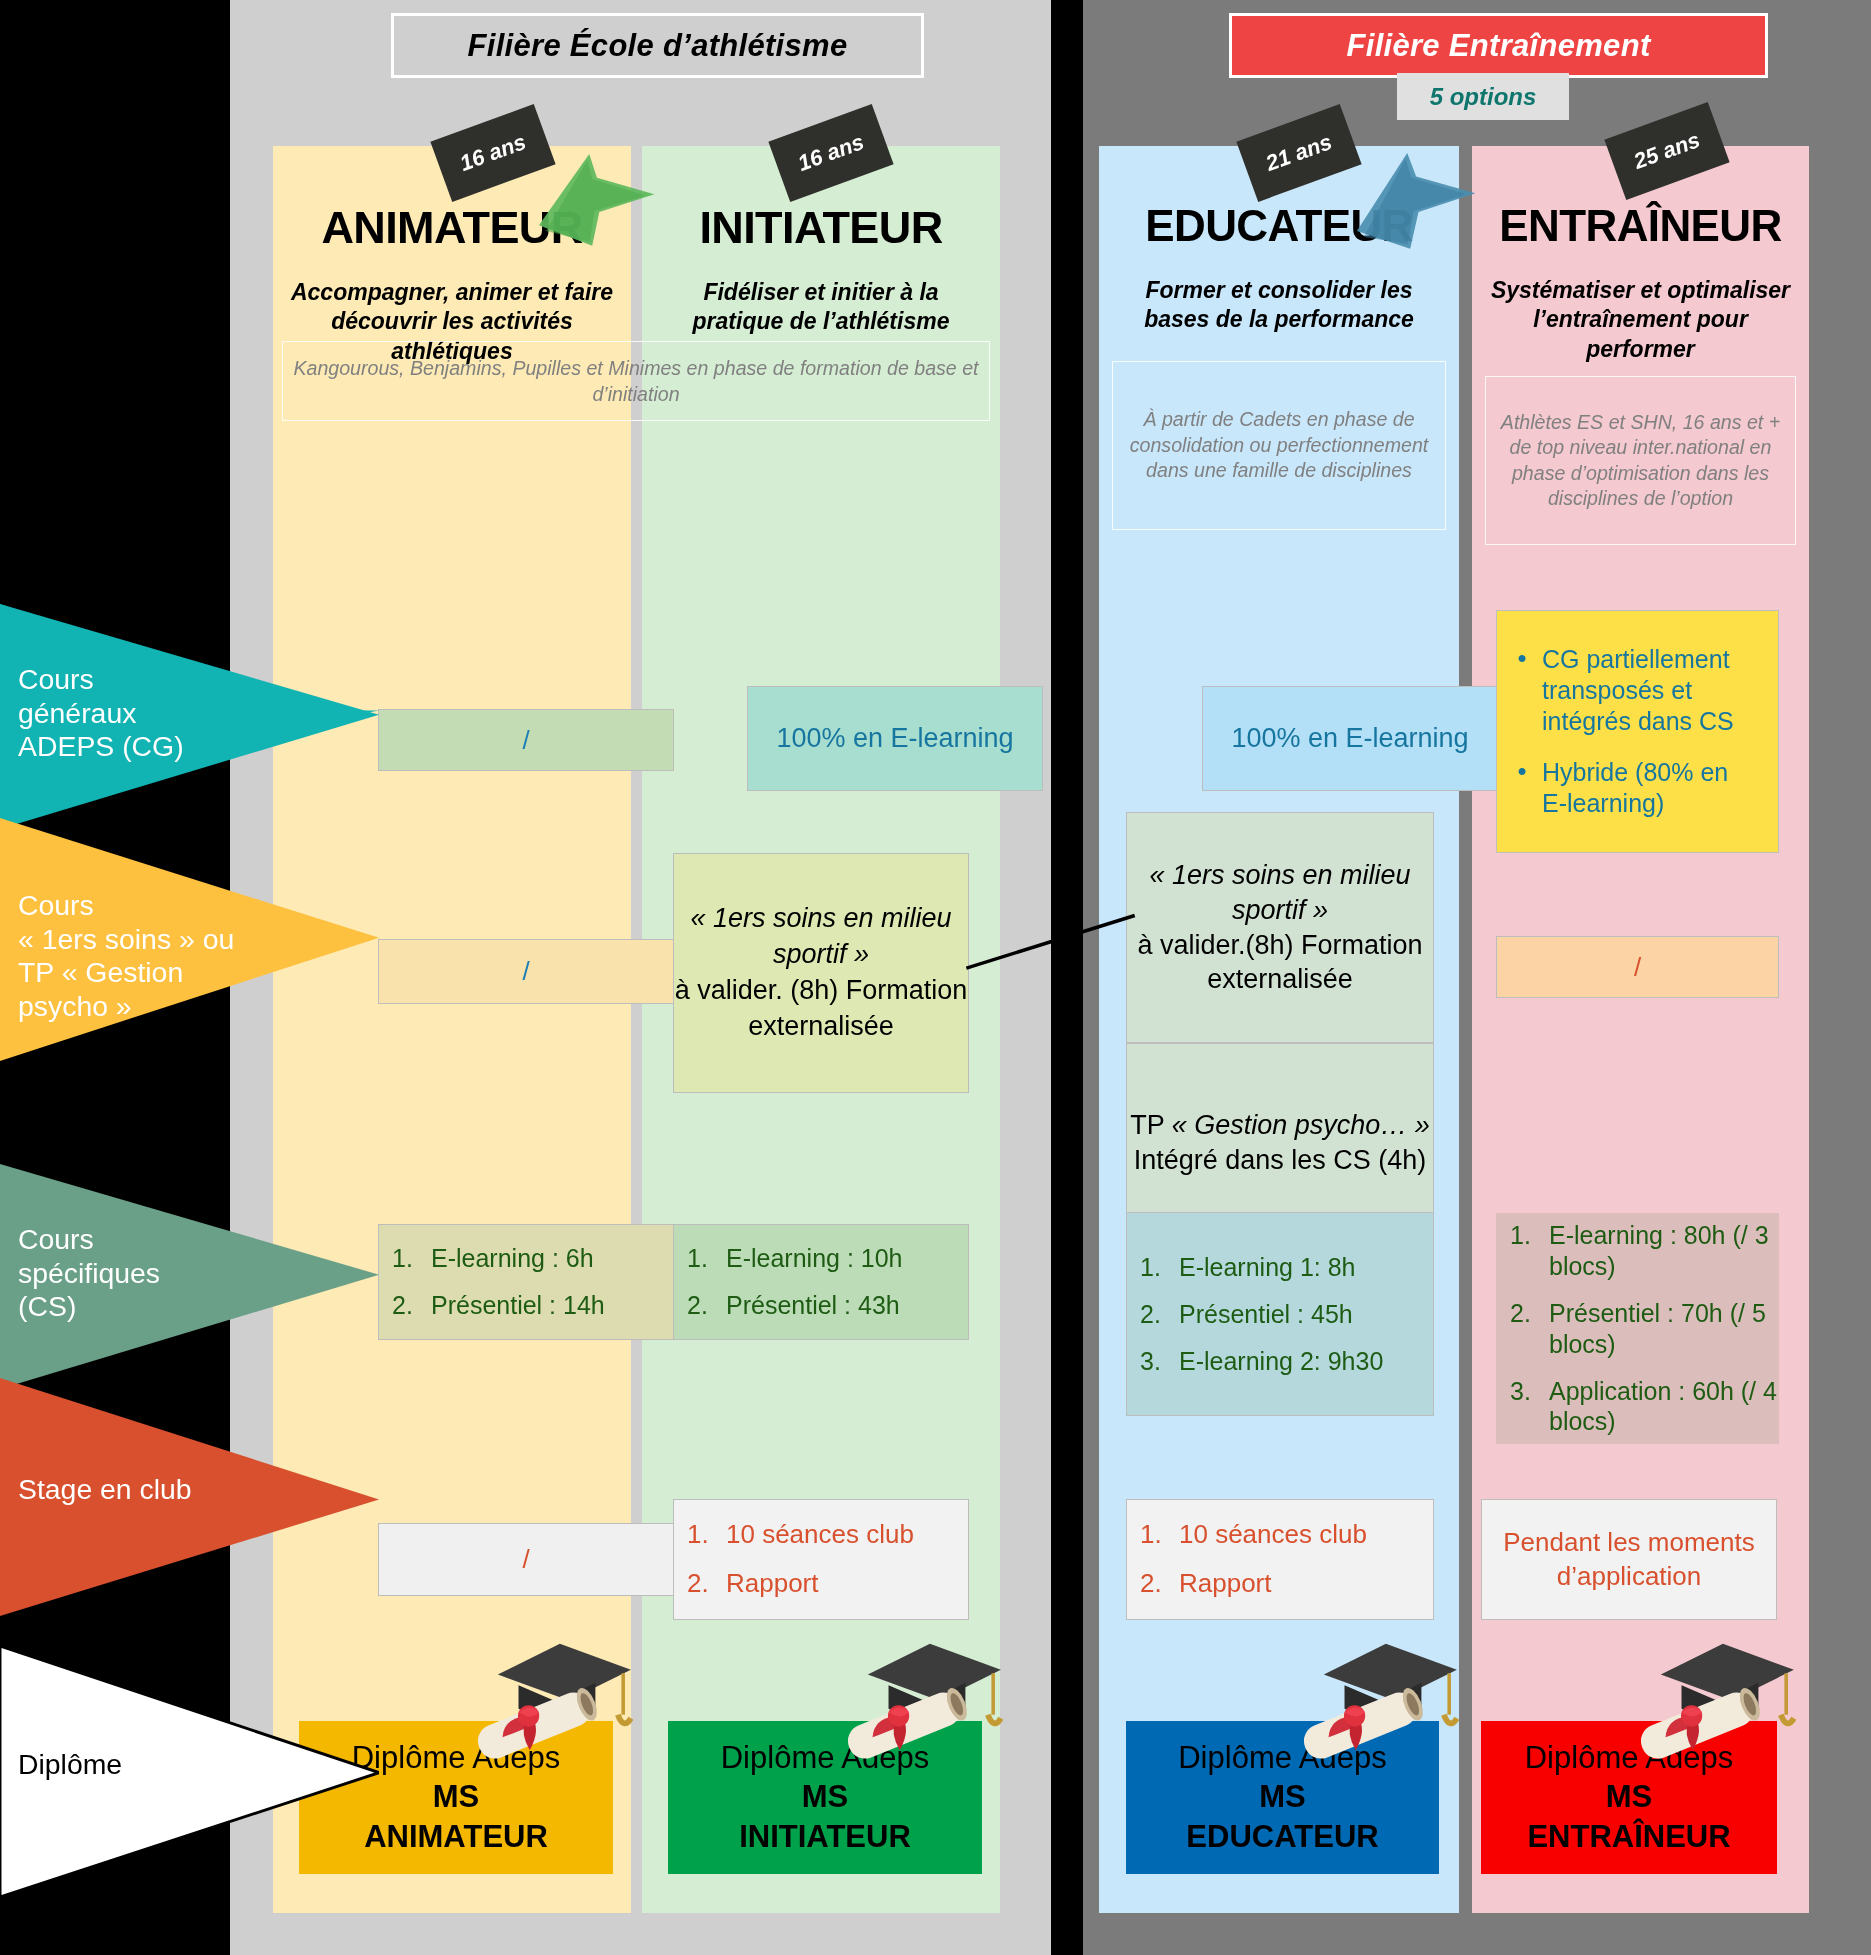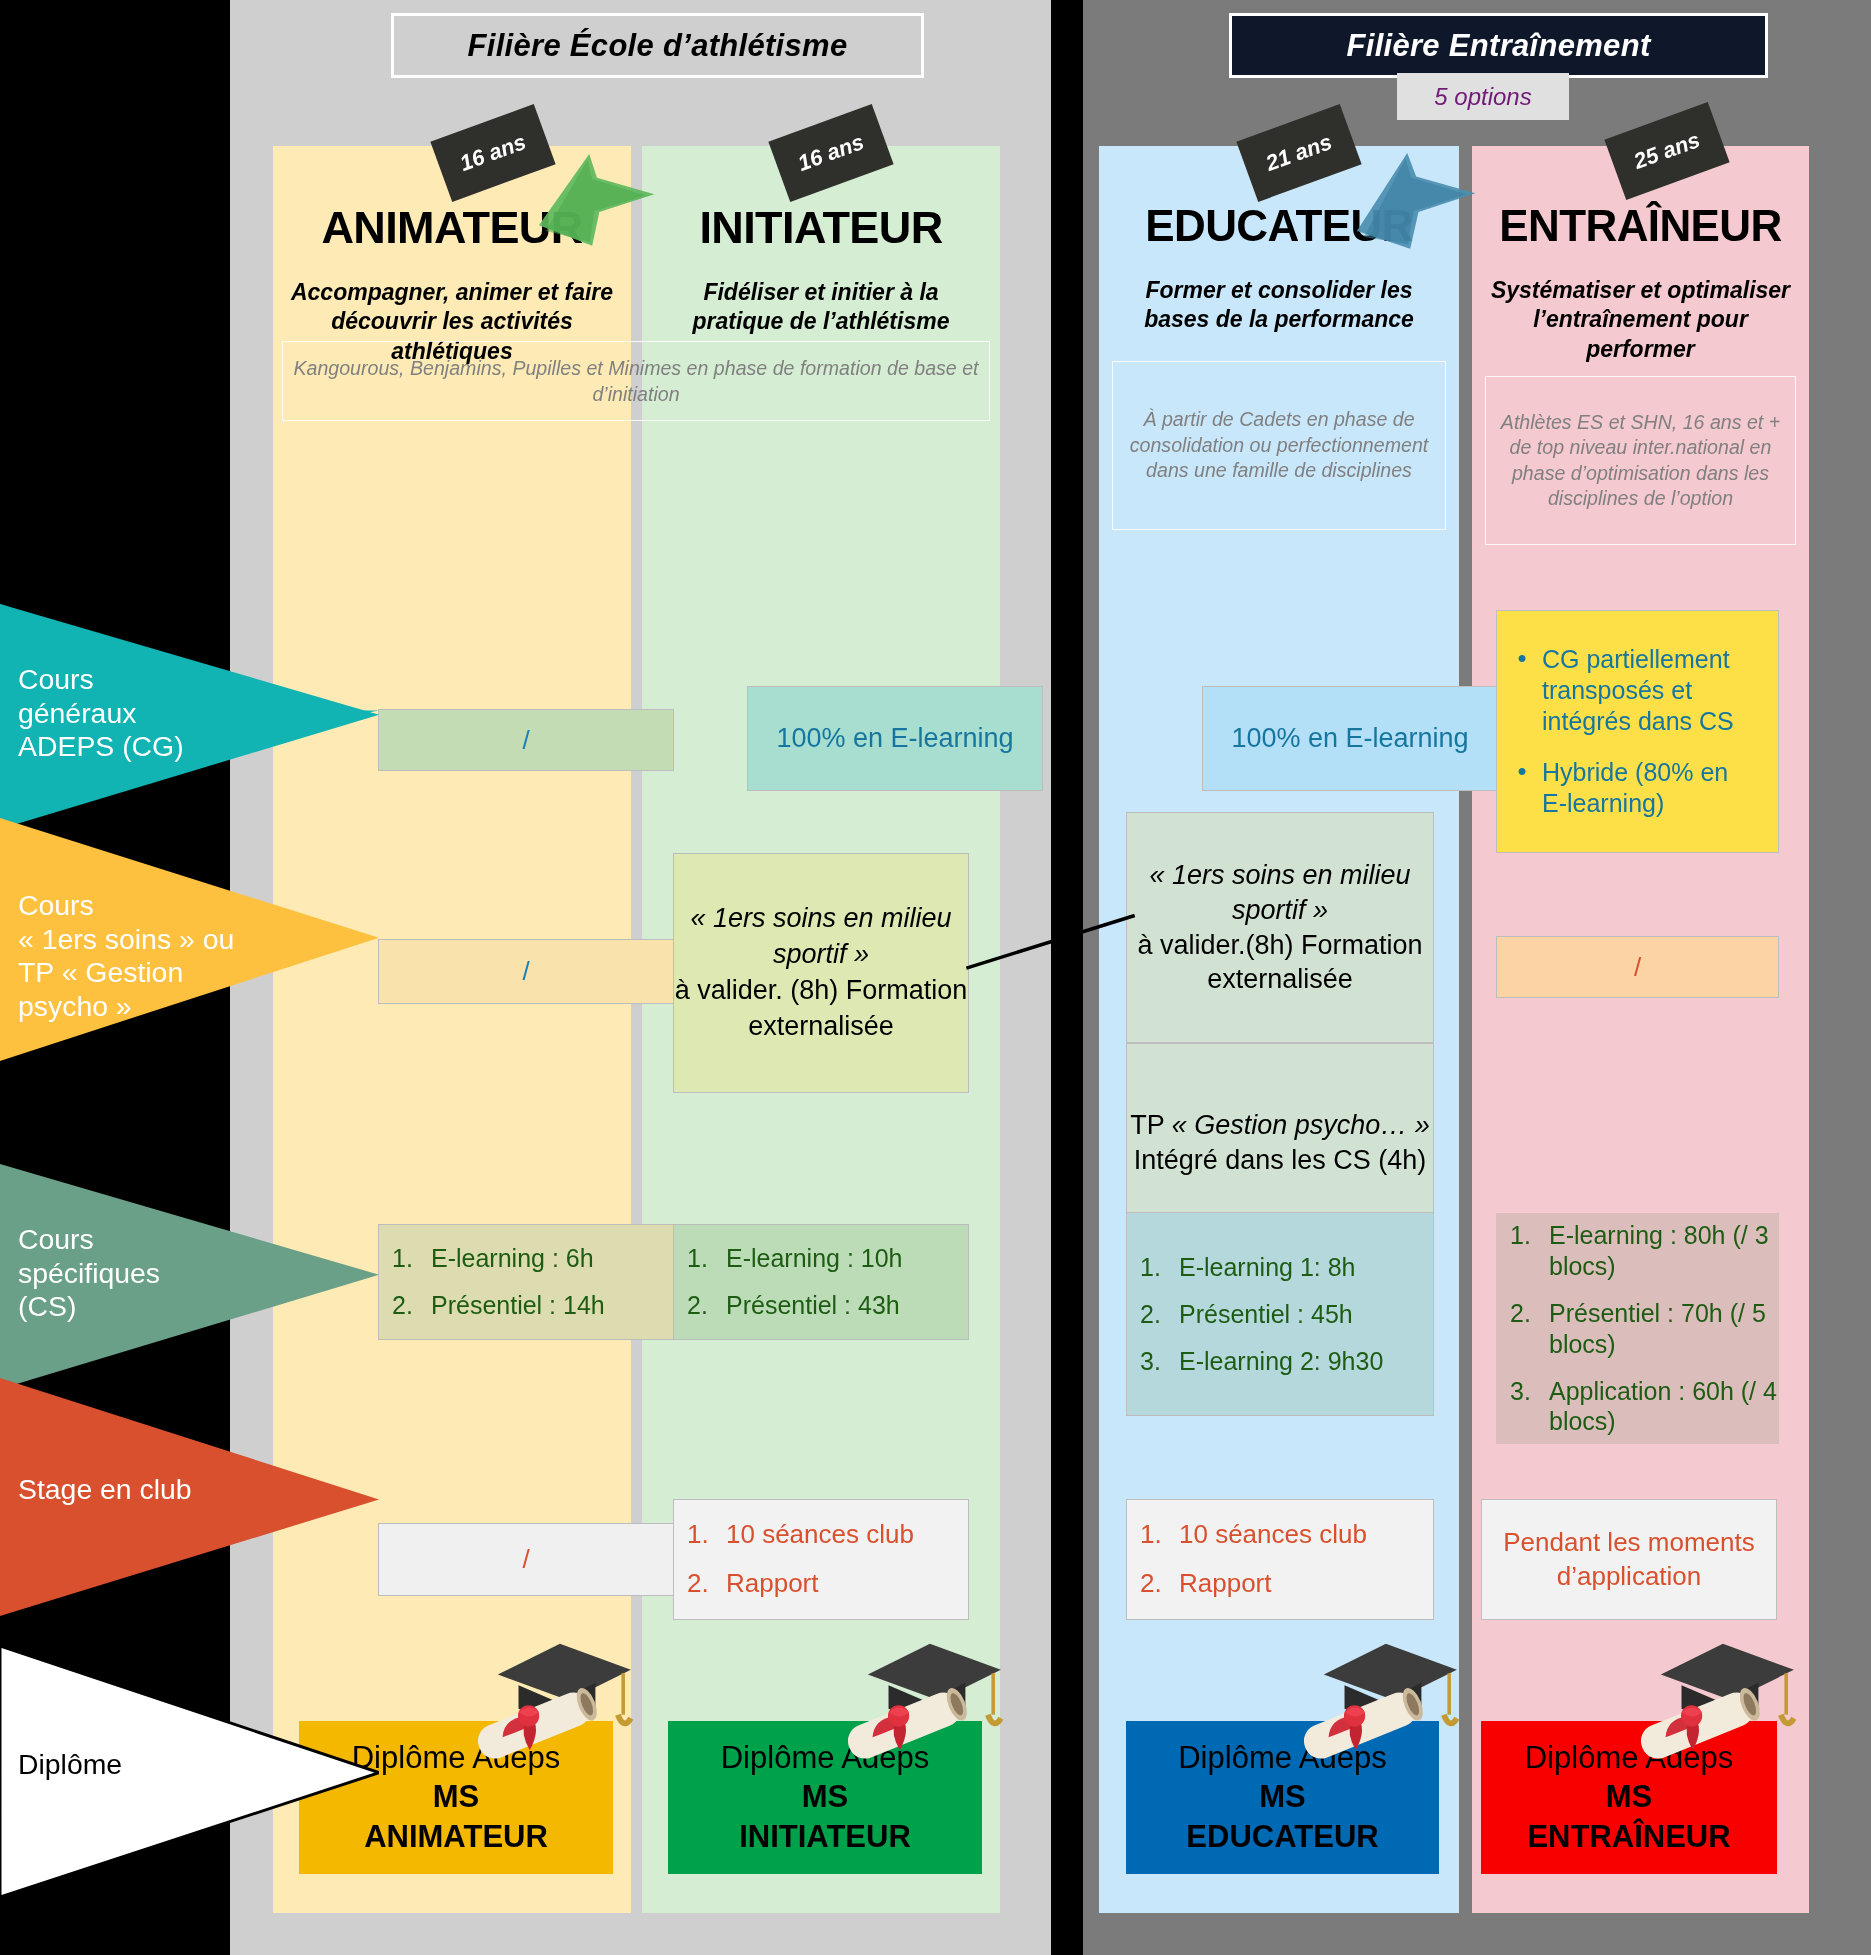--- a/index.html
+++ b/index.html
@@ -23,25 +23,25 @@
     position:absolute; border:3px solid #ffffff;
     display:flex; align-items:center; justify-content:center;
     font-style:italic; font-weight:bold; letter-spacing:0.3px;
   }
   #filiere-ecole{
     left:391px; top:13px; width:533px; height:65px;
     background:#cfcfcf; color:#000; font-size:31px;
   }
   #filiere-entrainement{
     left:1229px; top:13px; width:539px; height:65px;
-    background:#0f172a; color:#ffffff; font-size:31px;
+    background:#ef4444; color:#ffffff; font-size:31px;
   }
   #options-badge{
     position:absolute; left:1397px; top:73px; width:172px; height:47px;
-    background:#e0e0e0; color:#701a75; font-style:italic; font-weight:normal;
+    background:#e0e0e0; color:#0f766e; font-style:italic; font-weight:bold;
     font-size:24px; display:flex; align-items:center; justify-content:center;
   }
 
   
   .col{ position:absolute; top:146px; }
   #col-animateur  { left:273px;  width:358px; height:1767px; background:#fdeab5; }
   #col-initiateur { left:642px; width:358px; height:1767px; background:#d5edd3; }
   #col-educateur  { left:1099px; width:360px; height:1767px; background:#c9e7fb; }
   #col-entraineur { left:1472px; width:337px; height:1767px; background:#f4c9cf; }
 

